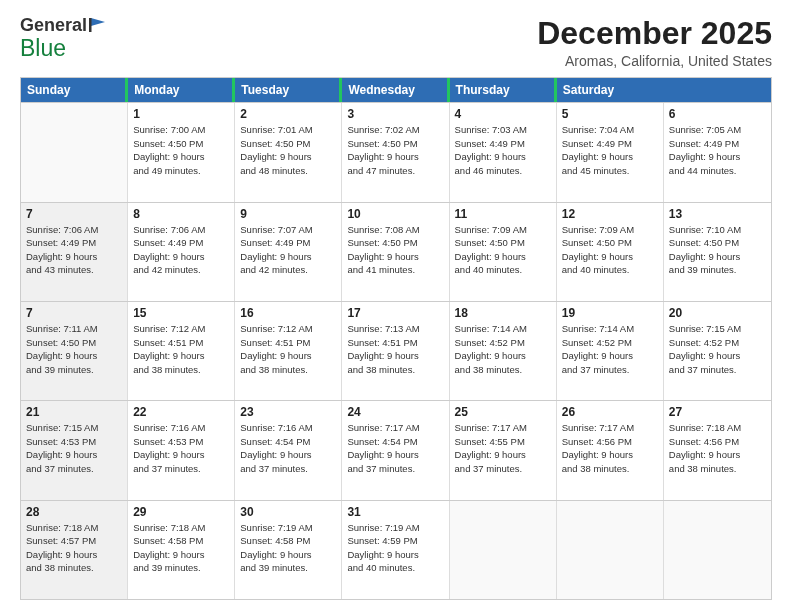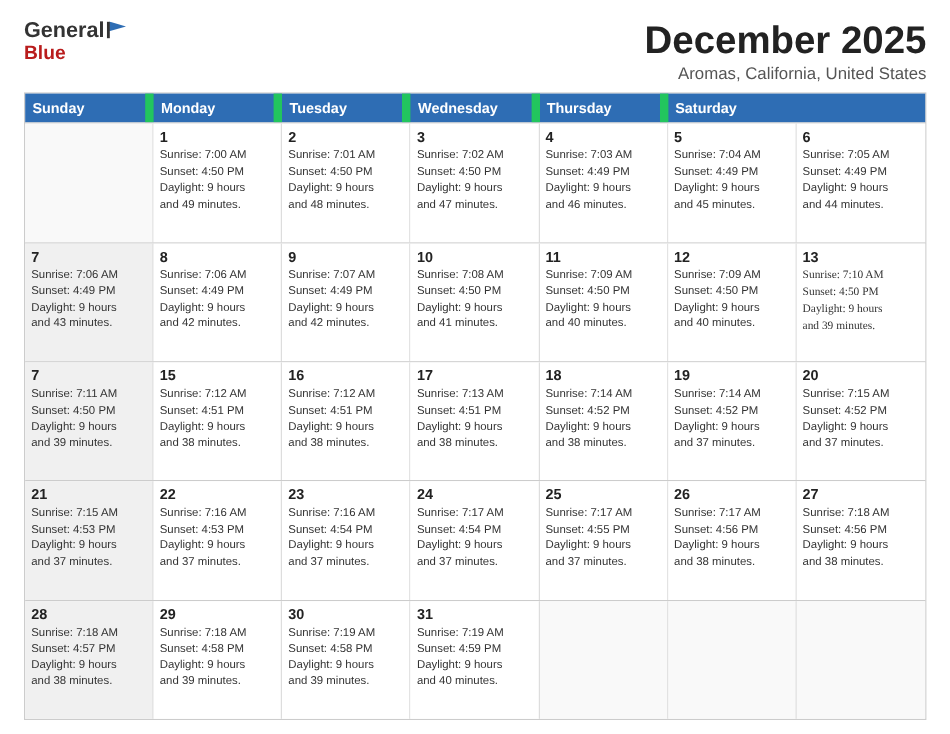--- a/index.html
+++ b/index.html
@@ -58,21 +58,21 @@
       display: grid;
       grid-template-columns: repeat(7, 1fr);
       background: #2e6db4;
     }
     .cal-header-cell {
       color: #fff;
       font-size: 12px;
       font-weight: bold;
       padding: 5px 6px;
       text-align: left;
-      border-right: 7px solid #22c55e;
+      border-right: 3px solid #22c55e;
     }
     .cal-header-cell:last-child { border-right: none; }
     .cal-body {
       display: flex;
       flex-direction: column;
       flex: 1;
     }
     .cal-week {
       display: grid;
       grid-template-columns: repeat(7, 1fr);
@@ -112,21 +112,21 @@
   <div class="header">
     <div class="logo">
       <div style="display:flex;align-items:center;">
         <span class="logo-text">
           <span>General</span><svg width="18" height="14" viewBox="0 0 18 14" style="vertical-align:middle;margin-left:2px;margin-bottom:2px;">
               <polygon points="2,0 16,4 2,8" fill="#2e6db4"></polygon>
               <rect x="0" y="0" width="2.5" height="14" fill="#333"></rect>
             </svg>
         </span>
       </div>
-      <span class="logo-text" style="color:#b91c1c;font-size:16px;font-weight:bold;">Blue</span>
+      <span class="logo-text" style="color:#15803d;font-size:23px;font-weight:normal;">Blue</span>
     </div>
     <div class="title-block">
       <div class="main-title">December 2025</div>
       <div class="subtitle">Aromas, California, United States</div>
     </div>
   </div>
 
   <div class="calendar">
     <div class="cal-header-row">
     <div class="cal-header-cell">Sunday</div>
@@ -182,21 +182,21 @@
 Daylight: 9 hours
 and 41 minutes.</span></div>
           <div class="cal-cell"><span class="day-num">11</span><span class="cell-text" style="white-space: pre-line;">Sunrise: 7:09 AM
 Sunset: 4:50 PM
 Daylight: 9 hours
 and 40 minutes.</span></div>
           <div class="cal-cell"><span class="day-num">12</span><span class="cell-text" style="white-space: pre-line;">Sunrise: 7:09 AM
 Sunset: 4:50 PM
 Daylight: 9 hours
 and 40 minutes.</span></div>
-          <div class="cal-cell"><span class="day-num">13</span><span class="cell-text" style="white-space: pre-line; font-family: Liberation Serif, serif;">Sunrise: 7:10 AM
+          <div class="cal-cell"><span class="day-num">13</span><span class="cell-text" style="white-space: pre-line;">Sunrise: 7:10 AM
 Sunset: 4:50 PM
 Daylight: 9 hours
 and 39 minutes.</span></div>
         </div>
         <div class="cal-week">
           <div class="cal-cell shaded"><span class="day-num">7</span><span class="cell-text" style="white-space: pre-line;">Sunrise: 7:11 AM
 Sunset: 4:50 PM
 Daylight: 9 hours
 and 39 minutes.</span></div>
           <div class="cal-cell"><span class="day-num">15</span><span class="cell-text" style="white-space: pre-line;">Sunrise: 7:12 AM

